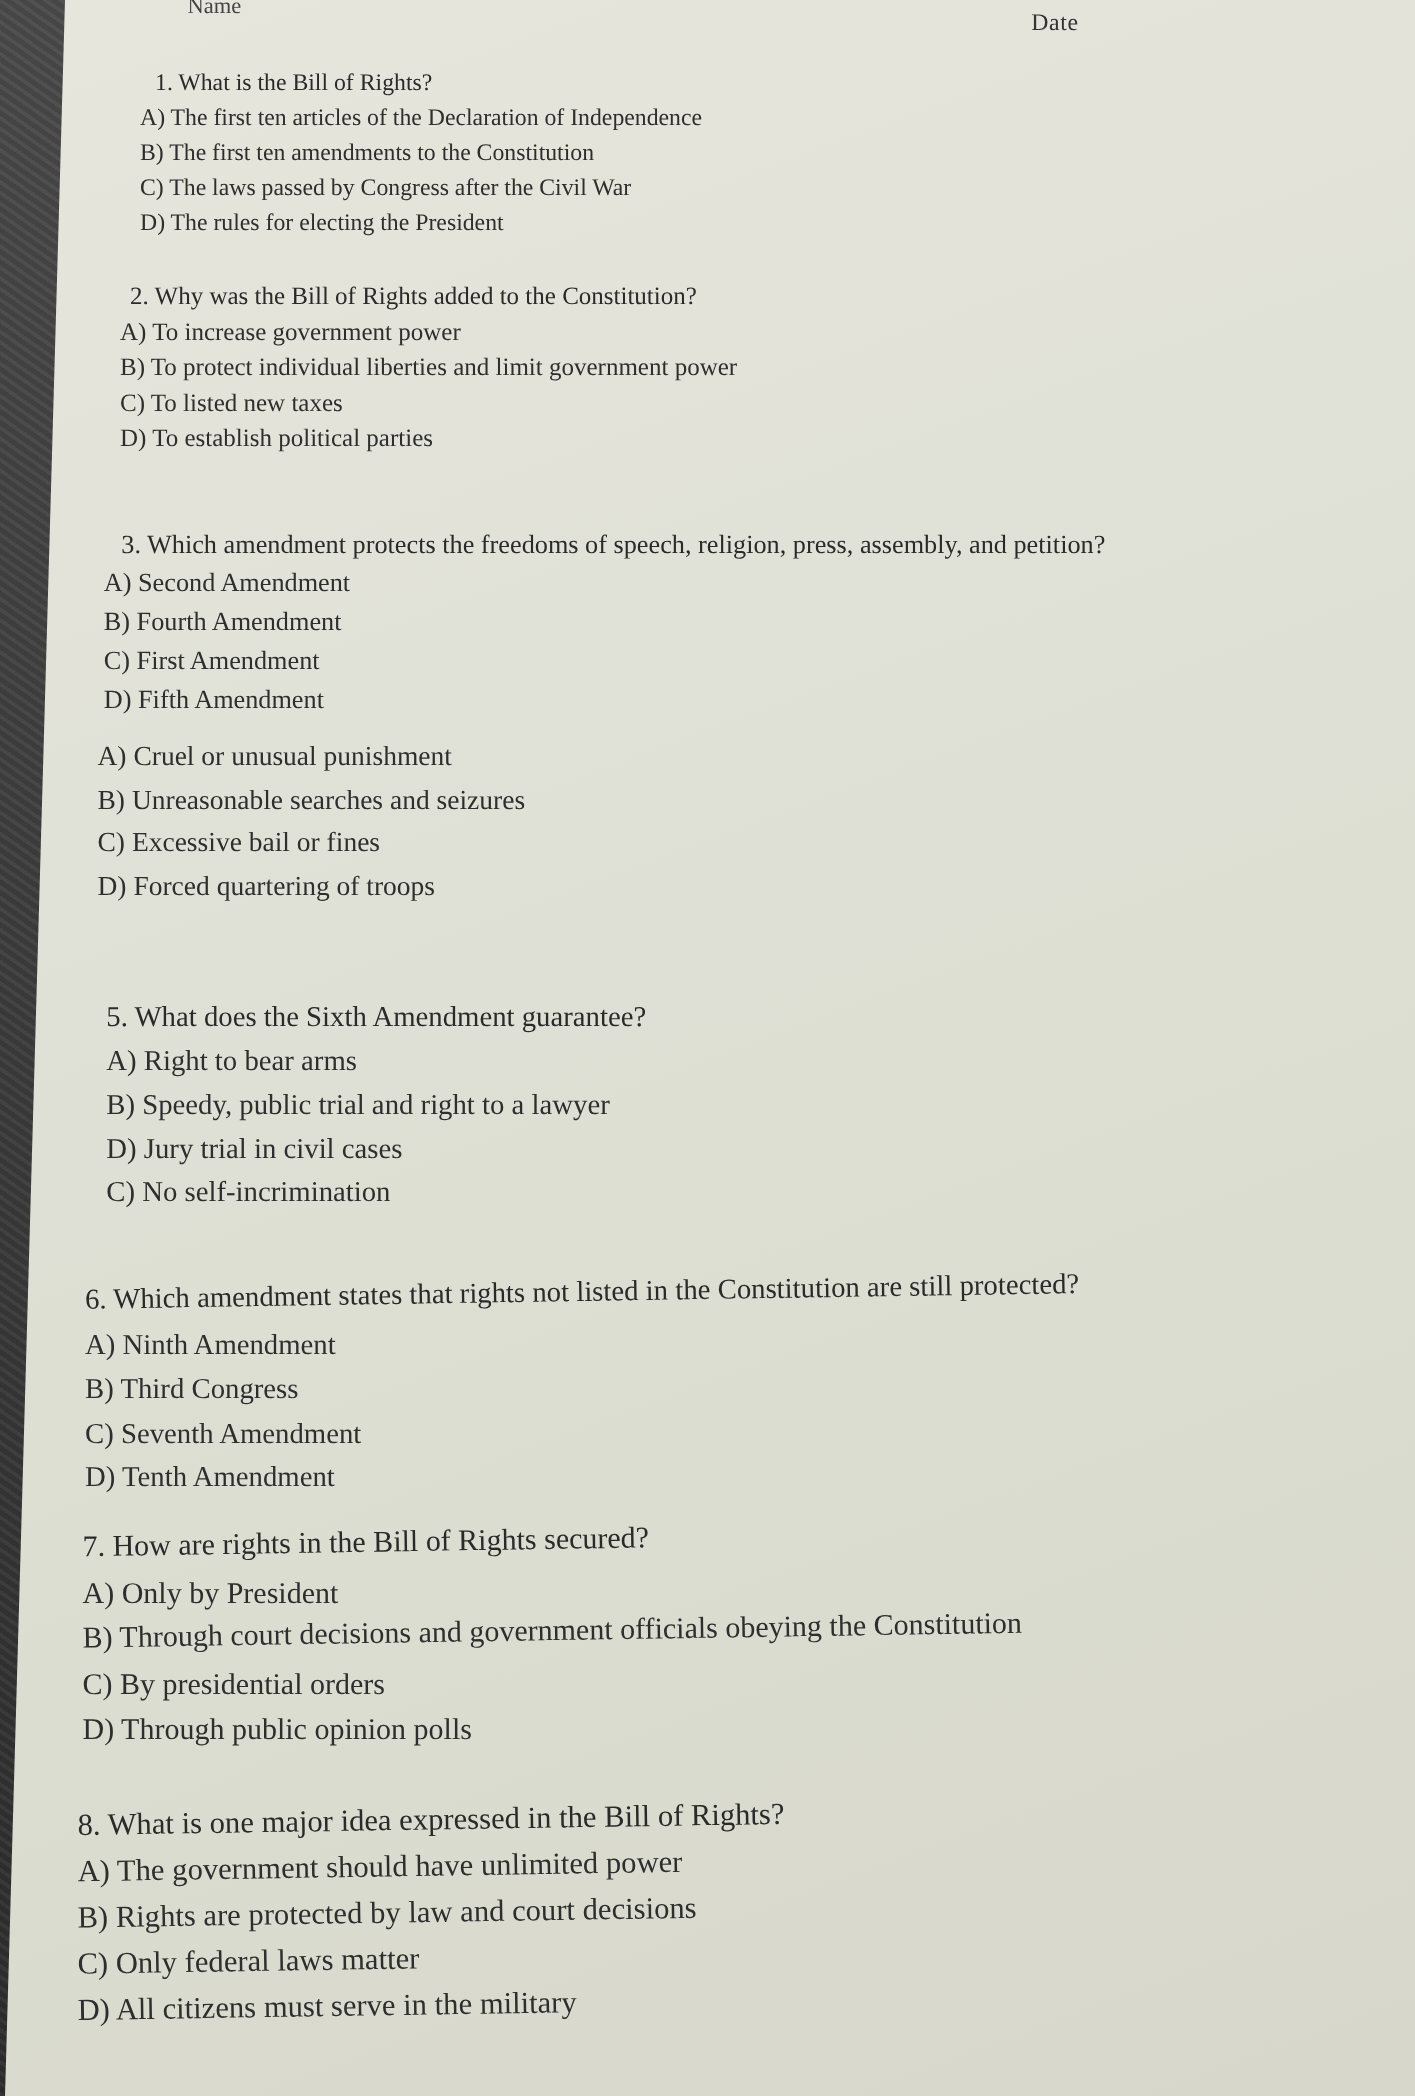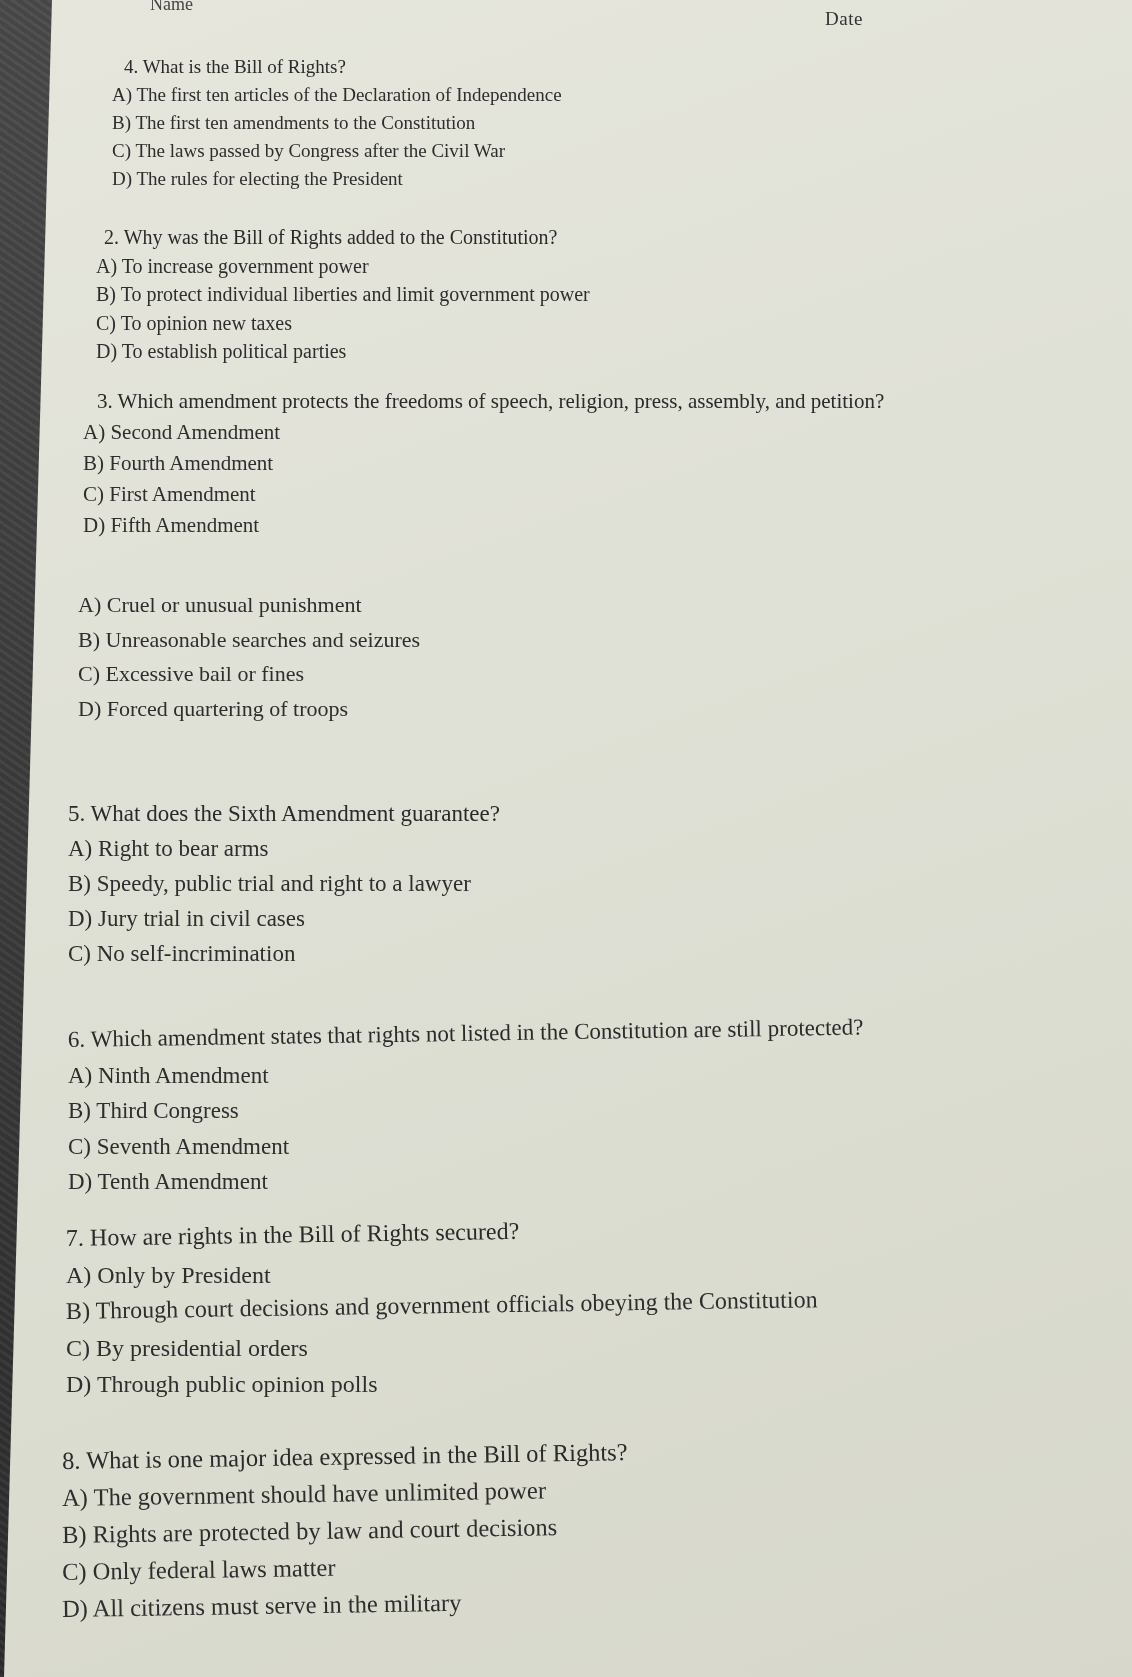--- a/index.html
+++ b/index.html
@@ -52,53 +52,53 @@
     }
     .opt {
       white-space: nowrap;
       color: #2e2e2e;
     }
     
     #q1 { left: 124px; top: 53px; font-size: 19px; line-height: 28px; }
     #q1 .opt { margin-left: -12px; }
     #q2 { left: 104px; top: 223px; font-size: 20px; line-height: 28.5px; }
     #q2 .opt { margin-left: -8px; }
-    #q3 { left: 97px; top: 386px; font-size: 21px; line-height: 31px; }
+    #q3 { left: 97px; top: 420px; font-size: 21px; line-height: 31px; }
     #q3 .opt { margin-left: -14px; }
     #q4 { left: 78px; top: 588px; font-size: 22px; line-height: 34.5px; }
-    #q5 { left: 68px; top: 796px; font-size: 23px; line-height: 35px; }
+    #q5 { left: 85px; top: 796px; font-size: 23px; line-height: 35px; }
     #q6 { left: 68px; top: 1002px; font-size: 23px; line-height: 35.5px; margin-top: 20px; }
     #q7 { left: 66px; top: 1220px; font-size: 24px; line-height: 36.5px; }
     #q8 { left: 62px; top: 1442px; font-size: 24.5px; line-height: 37px; }
     .q-text.tilt-up { transform: rotate(-0.9deg); transform-origin: left center; }
     .opt.tilt-up { transform: rotate(-0.9deg); transform-origin: left center; }
   </style>
 </head>
 <body>
 
 <div class="desk"></div>
 
 <div class="paper">
 
   <div class="header-name">Name</div>
   <div class="header-date">Date</div>
 
   <div class="question" id="q1">
-    <div class="q-text">4. What is the Bill of Rights?</div>
+    <div class="q-text">1. What is the Bill of Rights?</div>
     <div class="opt">A) The first ten articles of the Declaration of Independence</div>
     <div class="opt">B) The first ten amendments to the Constitution</div>
     <div class="opt">C) The laws passed by Congress after the Civil War</div>
     <div class="opt">D) The rules for electing the President</div>
   </div>
 
   <div class="question" id="q2">
     <div class="q-text">2. Why was the Bill of Rights added to the Constitution?</div>
     <div class="opt">A) To increase government power</div>
     <div class="opt">B) To protect individual liberties and limit government power</div>
-    <div class="opt">C) To opinion new taxes</div>
+    <div class="opt">C) To listed new taxes</div>
     <div class="opt">D) To establish political parties</div>
   </div>
 
   <div class="question" id="q3">
     <div class="q-text">3. Which amendment protects the freedoms of speech, religion, press, assembly, and petition?</div>
     <div class="opt">A) Second Amendment</div>
     <div class="opt">B) Fourth Amendment</div>
     <div class="opt">C) First Amendment</div>
     <div class="opt">D) Fifth Amendment</div>
   </div>

